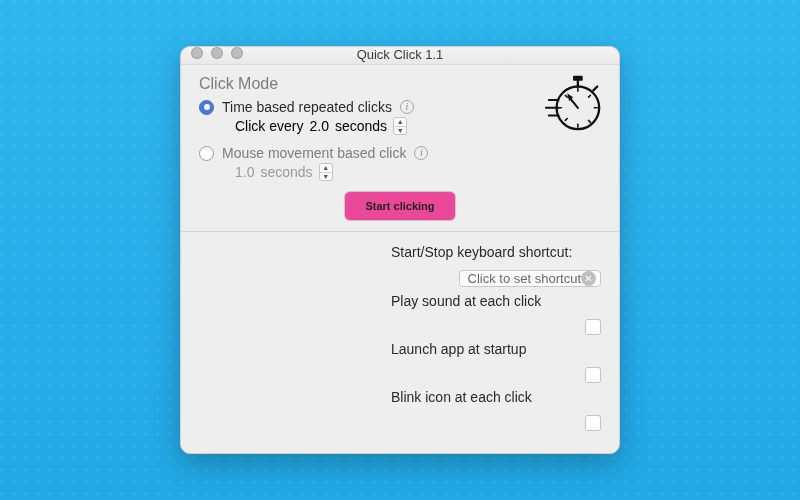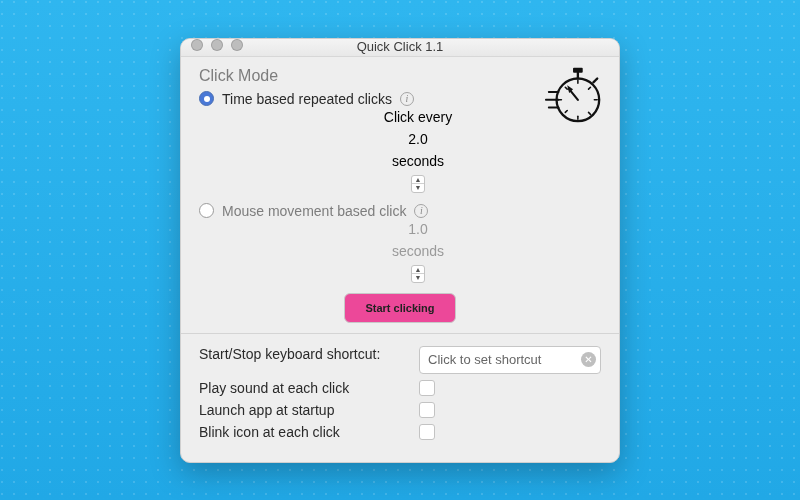--- a/index.html
+++ b/index.html
@@ -55,42 +55,42 @@
     width: 6px; height: 6px; border-radius: 50%; background: #fff;
   }
   .info-icon {
     width: 14px; height: 14px; border-radius: 50%;
     border: 1px solid #a3a3a3; color: #8a8a8a;
     font-size: 10px; line-height: 12px; text-align: center;
     font-style: italic; font-family: Georgia, serif; flex: none;
   }
   .subrow {
     display: flex; align-items: center; gap: 6px;
-    font-size: 14px; margin: 2px 0 10px 36px; flex-direction: column;
+    font-size: 14px; margin: 2px 0 10px 36px;
   }
   .subrow.disabled { color: #9a9a9a; }
   .stepper {
     width: 14px; height: 18px; display: flex; flex-direction: column;
     border: 1px solid #c3c3c3; border-radius: 3px; overflow: hidden; background: #fff;
   }
   .stepper div {
     flex: 1; display: flex; align-items: center; justify-content: center;
     font-size: 7px; color: #555; line-height: 1;
   }
   .stepper div:first-child { border-bottom: 1px solid #d0d0d0; }
   .start-btn {
     display: block; margin: 6px auto 10px auto;
     padding: 8px 20px; font-size: 11px; font-weight: 600;
     background: #ec4899; border: 1px solid #c8c8c8; border-radius: 6px;
     color: #222;
   }
   .divider { height: 1px; background: #d4d4d4; margin: 6px -18px 12px -18px; }
   .kv-row {
-    display: flex; align-items: flex-start; gap: 10px;
-    font-size: 14px; color: #2a2a2a; margin: 6px 0;
+    display: flex; align-items: flex-end; gap: 10px;
+    font-size: 14px; color: #2a2a2a; margin: 6px 0; flex-direction: column;
   }
   .kv-row .label { width: 210px; }
   .shortcut-input {
     flex: 1; height: 28px; background: #fff;
     border: 1px solid #c6c6c6; border-radius: 4px;
     display: flex; align-items: center; justify-content: space-between;
     padding: 0 4px 0 8px; font-size: 13px; color: #666;
   }
   .clear-badge {
     width: 15px; height: 15px; border-radius: 50%;

